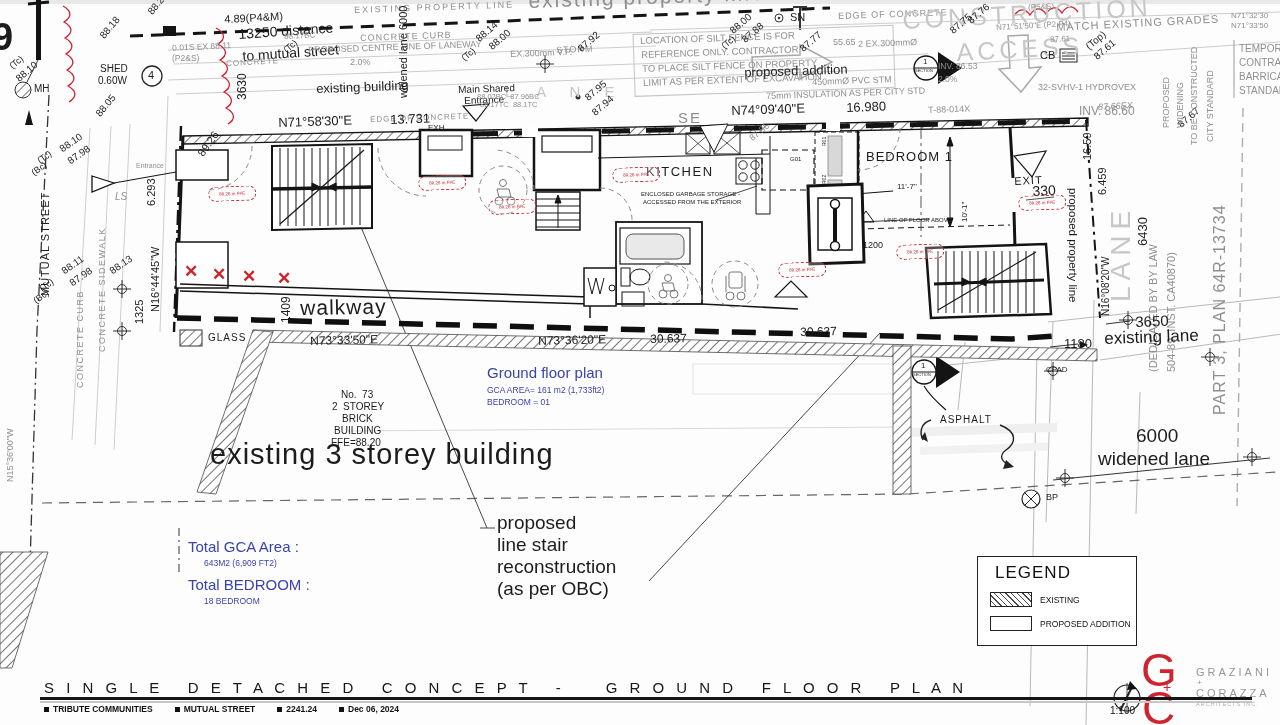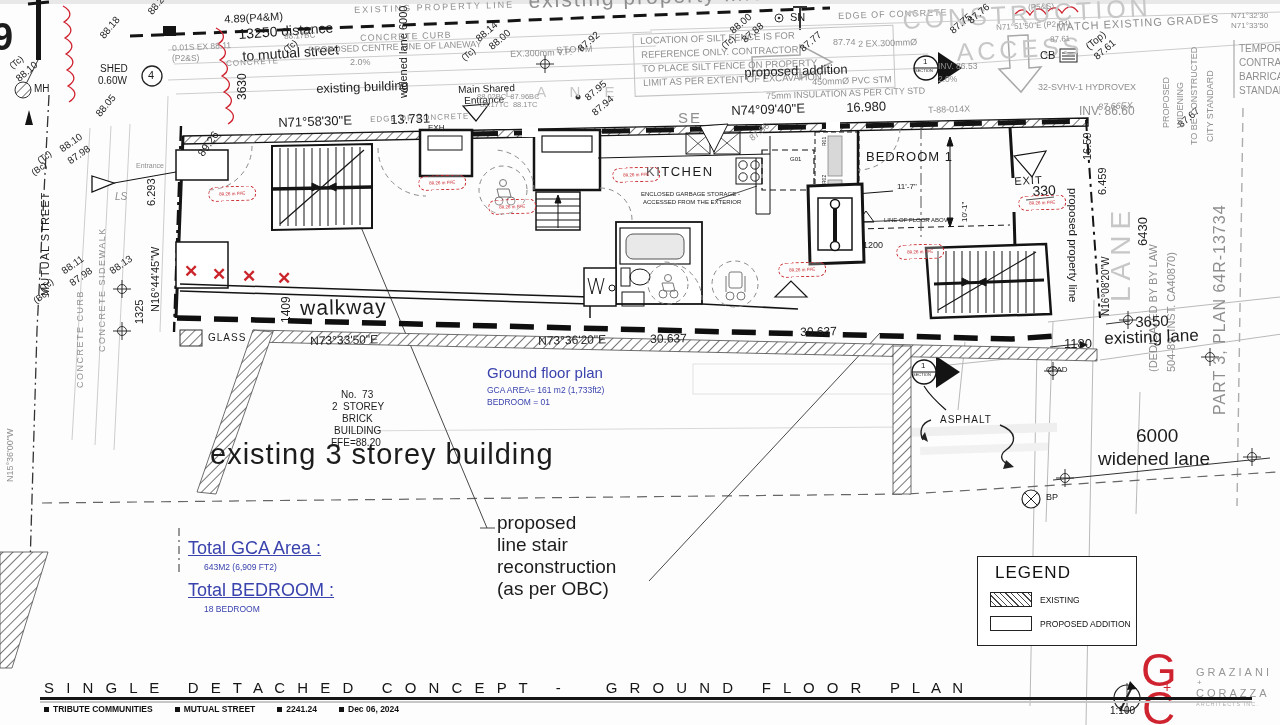--- a/index.html
+++ b/index.html
@@ -10,21 +10,21 @@
   .lbl{position:absolute;white-space:pre;line-height:1;transform-origin:0 0;color:#1c1c1c;
        font-family:"Liberation Sans",sans-serif;}
   .ffe{position:absolute;width:46px;height:13px;border:1px dashed #c9252b;border-radius:8px;
        color:#c9252b;font-size:4.5px;display:flex;align-items:center;justify-content:center;
        transform-origin:0 0;background:rgba(255,255,255,.25);}
   .redx{position:absolute;color:#c9252b;font-size:17px;font-weight:700;line-height:1;}
   .blue{color:#3a43ad;}
   .note-block{position:absolute;}
   .gf-title{font-size:15px;margin-bottom:4px;}
   .gf-line{font-size:8.5px;margin-top:2px;}
-  .tot-title{font-size:18px;text-decoration:underline;}
+  .tot-title{font-size:15px;}
   .tot-val{font-size:8.5px;margin:3px 0 8px 16px;}
   #legend{position:absolute;left:977px;top:556px;width:158px;height:88px;border:1.3px solid #222;background:#fff;}
   #legend .lg-title{font-size:17px;letter-spacing:1px;color:#111;margin:6px 0 0 17px;}
   .lg-row{display:flex;align-items:center;margin:9px 0 0 12px;}
   .lg-swatch{width:40px;height:13px;border:1.2px solid #222;margin-right:8px;}
   .sw-hatch{background:repeating-linear-gradient(45deg,#fff 0 3px,#4a4a4a 3px 4px);}
   .lg-label{font-size:8.5px;color:#111;}
   #titlebar-title{position:absolute;left:44px;top:679px;font-size:15px;letter-spacing:4px;color:#161616;white-space:pre;}
   #title-rule{position:absolute;left:40px;top:697px;width:1212px;height:2.6px;background:#151515;}
   #title-rule2{position:absolute;left:40px;top:701px;width:1212px;height:1.6px;background:#c7c7c7;}
@@ -363,21 +363,21 @@
     <div class="lbl" style="left: 641px; top: 50px; font-size: 9.5px; color: rgb(143, 143, 143); transform: rotate(-2deg);">REFERENCE ONLY. CONTRACTOR</div>
     <div class="lbl" style="left: 642px; top: 64px; font-size: 9.5px; color: rgb(143, 143, 143); transform: rotate(-2deg);">TO PLACE SILT FENCE ON PROPERTY</div>
     <div class="lbl" style="left: 643px; top: 78px; font-size: 9.5px; color: rgb(143, 143, 143); transform: rotate(-2deg);">LIMIT AS PER EXTENT OF EXCAVATION</div>
     <div class="lbl" style="left: 744px; top: 66px; font-size: 13px; color: rgb(28, 28, 28); transform: rotate(-2deg);">proposed addition</div>
     <div class="lbl" style="left: 790px; top: 12px; font-size: 11px; color: rgb(28, 28, 28);">SN</div>
     <div class="lbl" style="left: 838px; top: 12px; font-size: 9px; color: rgb(143, 143, 143); transform: rotate(-2deg); letter-spacing: 1px;">EDGE OF CONCRETE</div>
     <div class="lbl" style="left: 720px; top: 44px; font-size: 9px; color: rgb(28, 28, 28); transform: rotate(-40deg);">(Tc)</div>
     <div class="lbl" style="left: 728px; top: 28px; font-size: 10px; color: rgb(28, 28, 28); transform: rotate(-40deg);">88.00</div>
     <div class="lbl" style="left: 740px; top: 37px; font-size: 10px; color: rgb(28, 28, 28); transform: rotate(-40deg);">87.88</div>
     <div class="lbl" style="left: 798px; top: 46px; font-size: 10px; color: rgb(28, 28, 28); transform: rotate(-40deg);">87.77</div>
-    <div class="lbl" style="left: 833px; top: 38px; font-size: 9px; color: rgb(143, 143, 143);">87.74</div>
+    <div class="lbl" style="left: 833px; top: 38px; font-size: 9px; color: rgb(143, 143, 143);">55.65</div>
     <div class="lbl" style="left: 858px; top: 40px; font-size: 9px; color: rgb(143, 143, 143); transform: rotate(-2deg);">2 EX.300mmØ</div>
     <div class="lbl" style="left: 812px; top: 78px; font-size: 9px; color: rgb(143, 143, 143); transform: rotate(-2deg);">450mmØ PVC STM</div>
     <div class="lbl" style="left: 766px; top: 92px; font-size: 9px; color: rgb(143, 143, 143); transform: rotate(-2deg);">75mm INSULATION AS PER CITY STD</div>
     <div class="lbl" style="left: 731px; top: 104px; font-size: 13px; color: rgb(28, 28, 28); transform: rotate(-2deg);">N74°09'40"E</div>
     <div class="lbl" style="left: 846px; top: 101px; font-size: 13px; color: rgb(28, 28, 28); transform: rotate(-2deg);">16.980</div>
     <div class="lbl" style="left: 678px; top: 110px; font-size: 15px; color: rgb(143, 143, 143); letter-spacing: 2px;">SE</div>
     <div class="lbl" style="left: 928px; top: 106px; font-size: 9px; color: rgb(143, 143, 143); transform: rotate(-2deg);">T-88-014X</div>
     <div class="lbl" style="left: 902px; top: 8px; font-size: 25px; color: rgb(199, 199, 199); transform: rotate(-3deg); letter-spacing: 4px;">CONSTRUCTION</div>
     <div class="lbl" style="left: 956px; top: 40px; font-size: 25px; color: rgb(199, 199, 199); transform: rotate(-3deg); letter-spacing: 4px;">ACCESS</div>
     <div class="lbl" style="left: 948px; top: 28px; font-size: 10px; color: rgb(28, 28, 28); transform: rotate(-40deg);">87.75</div>

